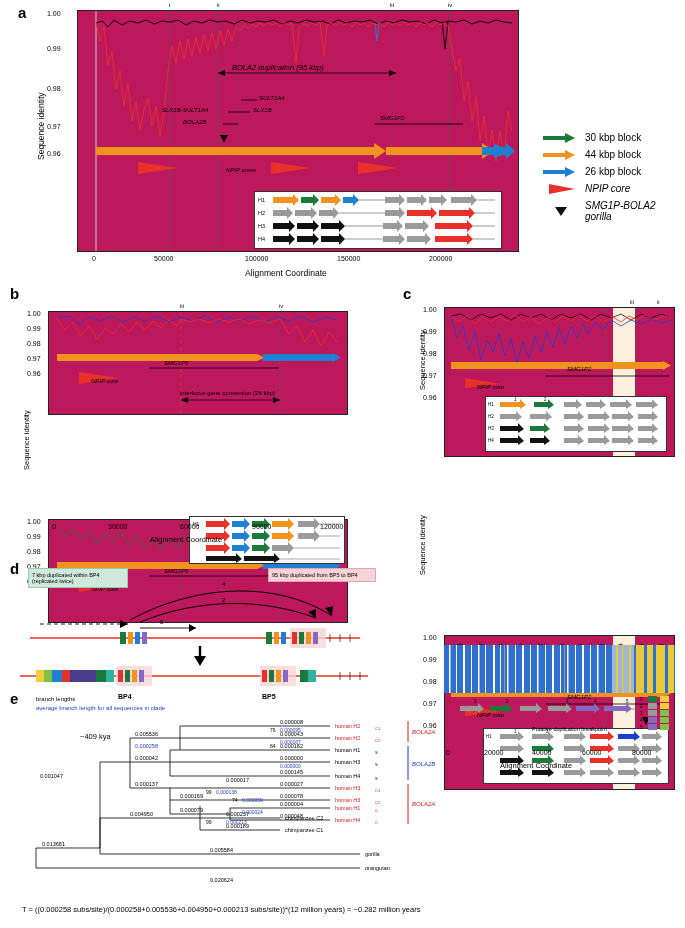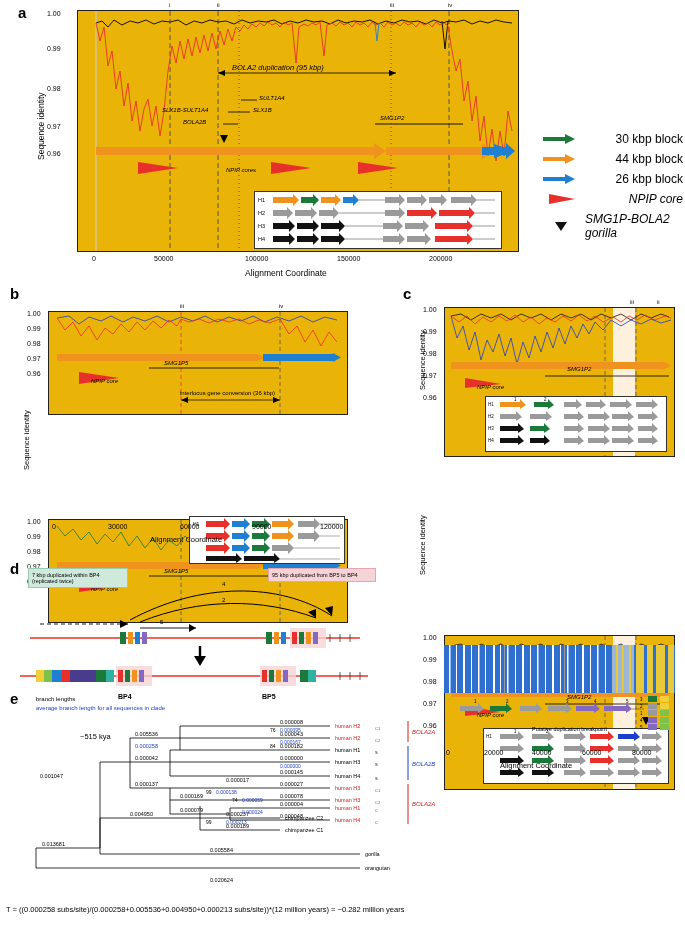--- a/index.html
+++ b/index.html
@@ -4,23 +4,23 @@
 <style>
   html,body{margin:0;padding:0;background:#ffffff;}
   body{width:685px;height:928px;position:relative;font-family:"Liberation Sans",sans-serif;color:#000;}
   .panel{position:absolute;}
   .plabel{font-weight:bold;font-size:15px;font-family:"Liberation Sans",sans-serif;}
   .axis-title{font-size:8.5px;}
   .tick{font-size:7px;}
   .tiny{font-size:6px;}
   .tiny2{font-size:5.5px;}
   .ital{font-style:italic;}
-  .plotbox{border:1px solid #222;box-sizing:border-box;background:#eab308;position:relative;}
+  .plotbox{border:1px solid #222;box-sizing:border-box;background:#be185d;position:relative;}
   .ylab{position:absolute;transform:rotate(-90deg);transform-origin:left top;font-size:8.5px;white-space:nowrap;}
-  .legend-row{display:flex;align-items:center;margin-bottom:6px;font-size:12px;justify-content:space-between;}
+  .legend-row{display:flex;align-items:center;margin-bottom:6px;font-size:10px;}
   .legend-txt{margin-left:8px;}
   svg{display:block;overflow:visible;}
   .hapbox{border:1px solid #333;background:#fff;box-sizing:border-box;}
   .eq{font-size:7.5px;}
   .treetxt{font-size:5.5px;}
   .bluetxt{color:#1b3fcc;}
 </style>
 </head>
 <body>
 
@@ -615,21 +615,21 @@
   <div class="tiny" style="position:absolute;left:118px;top:133px;font-weight:bold;font-size:7px;">BP4</div>
   <div class="tiny" style="position:absolute;left:262px;top:133px;font-weight:bold;font-size:7px;">BP5</div>
 </div>
 
 <div class="panel" style="left:0;top:690px;width:685px;height:238px;">
   <div class="plabel" style="position:absolute;left:10px;top:0px;">e</div>
 
   <div class="treetxt" style="position:absolute;left:36px;top:6px;font-size:6px;">branch lengths</div>
   <div class="treetxt bluetxt" style="position:absolute;left:36px;top:15px;font-size:6px;">average branch length for all sequences in clade</div>
 
-  <div class="tiny" style="position:absolute;left:80px;top:42px;font-size:7.5px;">~515 kya</div>
+  <div class="tiny" style="position:absolute;left:80px;top:42px;font-size:7.5px;">~409 kya</div>
 
   <svg width="560" height="170" viewBox="0 0 560 170" style="position:absolute;left:30px;top:28px;">
 
     <line x1="6" y1="130" x2="6" y2="150" stroke="#000" stroke-width="0.8"></line>
     <line x1="6" y1="150" x2="120" y2="150" stroke="#000" stroke-width="0.8"></line>
     <text x="180" y="164" font-size="5.5" font-family="Liberation Sans">0.020624</text>
     <line x1="6" y1="130" x2="70" y2="130" stroke="#000" stroke-width="0.8"></line>
 
     <line x1="120" y1="150" x2="330" y2="150" stroke="#000" stroke-width="0.8"></line>
     <text x="335" y="152" font-size="5.5" font-family="Liberation Sans">orangutan</text>
@@ -722,14 +722,14 @@
     <text x="196" y="64" font-size="5.5" font-family="Liberation Sans">0.000017</text>
 
     <line x1="378" y1="3" x2="378" y2="24" stroke="#d61f1f" stroke-width="1"></line>
     <text x="382" y="16" font-size="6" fill="#d61f1f" font-style="italic" font-family="Liberation Sans">BOLA2A</text>
     <line x1="378" y1="28" x2="378" y2="62" stroke="#1b3fcc" stroke-width="1"></line>
     <text x="382" y="48" font-size="6" fill="#1b3fcc" font-style="italic" font-family="Liberation Sans">BOLA2B</text>
     <line x1="378" y1="66" x2="378" y2="106" stroke="#d61f1f" stroke-width="1"></line>
     <text x="382" y="88" font-size="6" fill="#d61f1f" font-style="italic" font-family="Liberation Sans">BOLA2A</text>
   </svg>
 
-  <div class="eq" style="position:absolute;left:6px;top:215px;">T = ((0.000258 subs/site)/(0.000258+0.005536+0.004950+0.000213 subs/site))*(12 million years) = ~0.282 million years</div>
+  <div class="eq" style="position:absolute;left:22px;top:215px;">T = ((0.000258 subs/site)/(0.000258+0.005536+0.004950+0.000213 subs/site))*(12 million years) = ~0.282 million years</div>
 </div>
 
 </body></html>

